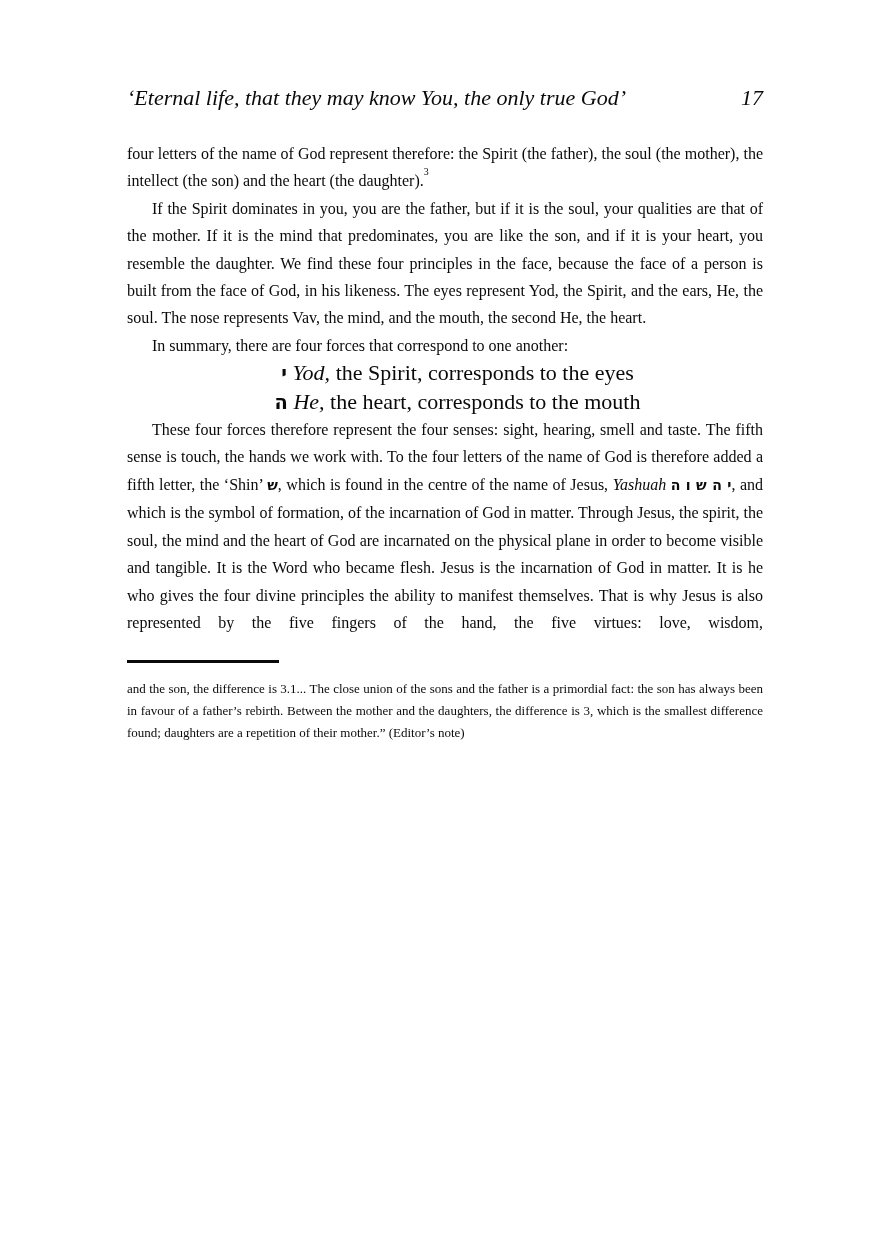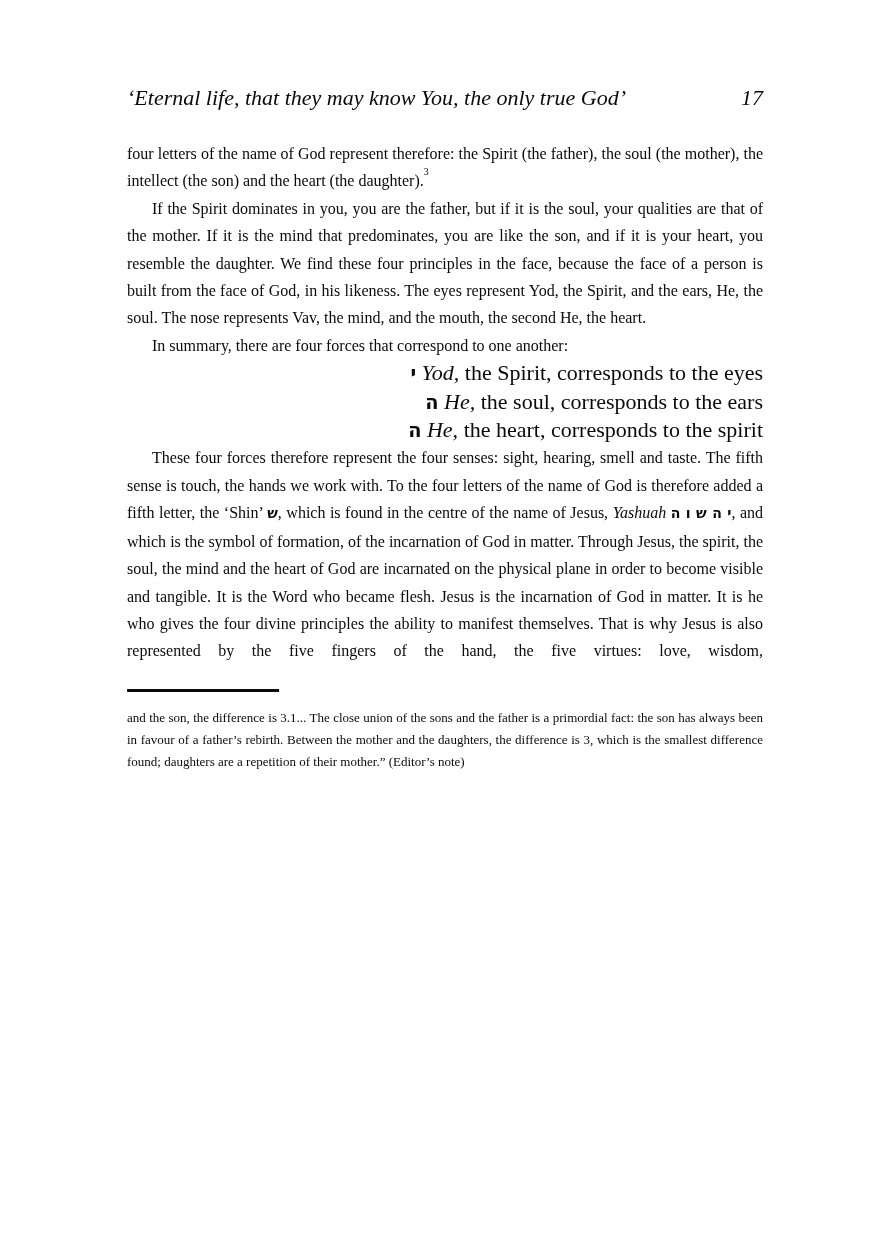--- a/index.html
+++ b/index.html
@@ -35,21 +35,21 @@
     text-align: justify;
   }
   .para.indent { text-indent: 25px; }
   .para.space-before { margin-top: 30px; }
   .para.justify-last { text-align-last: justify; }
   .hebrew-list { margin: 0; }
   .hebrew-list .list-line {
     font-size: 22px;
     line-height: 27.4px;
     padding-left: 25px;
-    text-align: right;
+    text-align: center;
   }
   .seg-normal { font-style: normal; }
   .seg-italic { font-style: italic; }
   .seg-hebrew {
     font-style: normal;
     font-weight: 600;
     font-family: "DejaVu Sans", sans-serif;
     font-size: 0.88em;
   }
   .seg-sup {
@@ -81,22 +81,21 @@
     <span class="title">‘Eternal life, that they may know You, the only true God’</span>
     <span class="pagenum">17</span>
   </div>
 
   <div class="body-text">
       <p class="para"><span class="seg-normal">four letters of the name of God represent therefore: the Spirit (the father), the soul (the mother), the intellect (the son) and the heart (the daughter).</span><sup class="seg-sup">3</sup></p>
       <p class="para indent"><span class="seg-normal">If the Spirit dominates in you, you are the father, but if it is the soul, your qualities are that of the mother. If it is the mind that predominates, you are like the son, and if it is your heart, you resemble the daughter. We find these four principles in the face, because the face of a person is built from the face of God, in his likeness. The eyes represent Yod, the Spirit, and the ears, He, the soul. The nose represents Vav, the mind, and the mouth, the second He, the heart.</span></p>
       <p class="para indent"><span class="seg-normal">In summary, there are four forces that correspond to one another:</span></p>
       <div class="hebrew-list">
         <div class="list-line"><span class="seg-hebrew">י</span><span class="seg-italic"> Yod,</span><span class="seg-normal"> the Spirit, corresponds to the eyes</span></div>
-        <div class="list-line"><span class="seg-hebrew">ה</span><span class="seg-italic"> He,</span><span class="seg-normal"> the soul, corresponds to the ears</span></div>
-        <div class="list-line"><span class="seg-hebrew">ה</span><span class="seg-italic"> He,</span><span class="seg-normal"> the heart, corresponds to the spirit</span></div>
+        <div class="list-line"><span class="seg-hebrew">ה</span><span class="seg-italic"> He,</span><span class="seg-normal"> the heart, corresponds to the mouth</span></div>
       </div>
       <p class="para indent space-before justify-last"><span class="seg-normal">These four forces therefore represent the four senses: sight, hearing, smell and taste. The fifth sense is touch, the hands we work with. To the four letters of the name of God is therefore added a fifth letter, the ‘Shin’ </span><span class="seg-hebrew">ש</span><span class="seg-normal">, which is found in the centre of the name of Jesus, </span><span class="seg-italic">Yashuah</span><span class="seg-normal"> </span><span class="seg-hebrew">י ה ש ו ה</span><span class="seg-normal">, and which is the symbol of formation, of the incarnation of God in matter. Through Jesus, the spirit, the soul, the mind and the heart of God are incarnated on the physical plane in order to become visible and tangible. It is the Word who became flesh. Jesus is the incarnation of God in matter. It is he who gives the four divine principles the ability to manifest themselves. That is why Jesus is also represented by the five fingers of the hand, the five virtues: love, wisdom,</span></p>
     </div>
 
   <div class="footnote">
     <div class="footnote-rule"></div>
     <p class="footnote-text">and the son, the difference is 3.1... The close union of the sons and the father is a primordial fact: the son has always been in favour of a father’s rebirth. Between the mother and the daughters, the difference is 3, which is the smallest difference found; daughters are a repetition of their mother.” (Editor’s note)</p>
   </div>
 
 </div>

